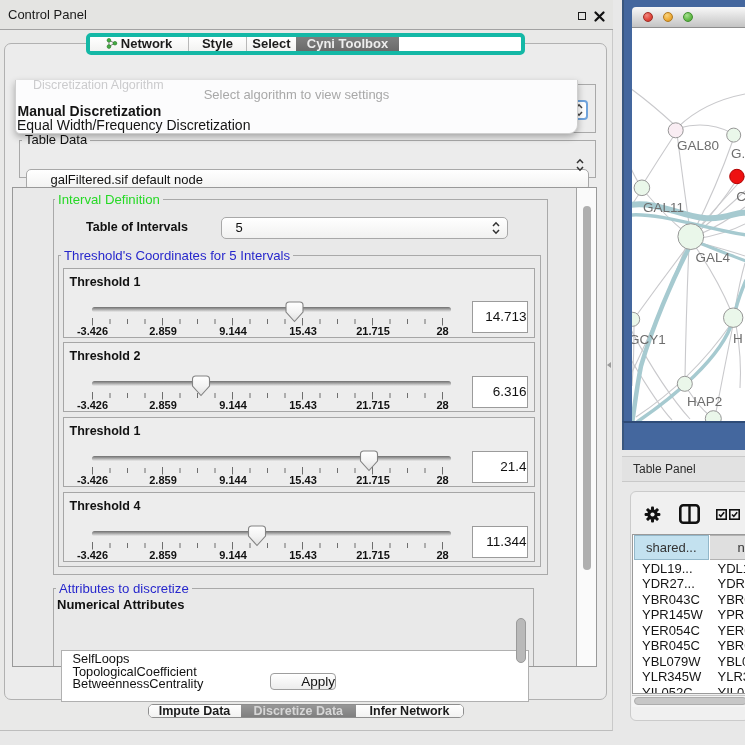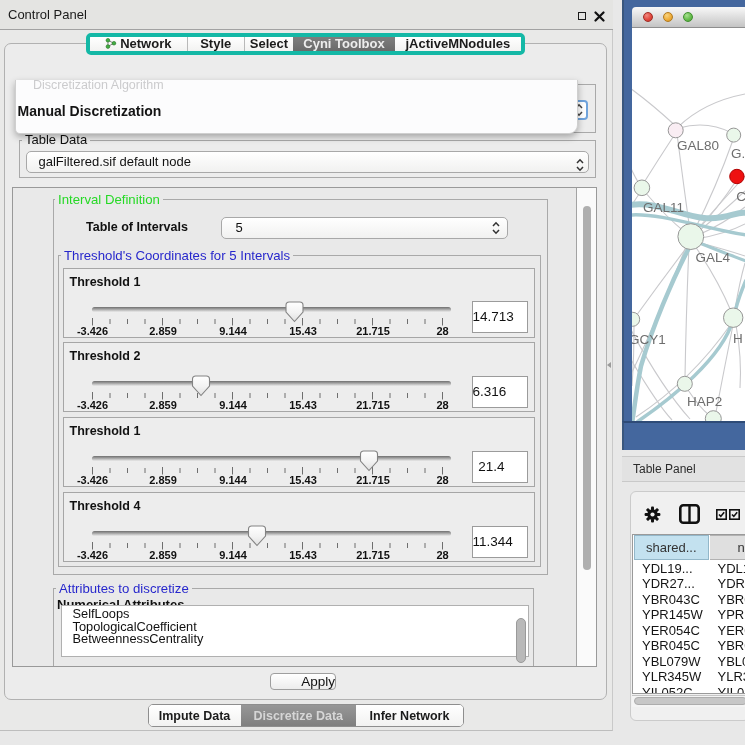--- a/index.html
+++ b/index.html
@@ -2,21 +2,21 @@
 <html><head><meta charset="utf-8"><style>
 *{margin:0;padding:0;box-sizing:border-box}
 html,body{width:745px;height:745px;overflow:hidden;background:#E8E8E8;font-family:"Liberation Sans",sans-serif}
 .ab{position:absolute}
 .combo{background:linear-gradient(#FFFFFF,#F1F1F0);border:1px solid #A8A8A8;border-radius:5px;font-size:13px;color:#111}
 .gt{background:#ECECEC;padding:0 3px;line-height:13px;font-size:13.2px}
 .seg{display:flex;align-items:center;justify-content:center;background:linear-gradient(#FFFFFF,#F2F2F1);color:#1B1B1B;font-size:13px;font-weight:600;height:100%}
 .segsel{background:linear-gradient(#7E7E7E,#6A6A6A);color:#EDEDED}
 .card{background:#EDEDED;border:1px solid #A6A6A6;position:absolute;left:62.5px;width:472px;height:70px}
 .cardtitle{position:absolute;left:6px;top:6px;font-size:12.5px;font-weight:bold;color:#111}
-.valbox{position:absolute;left:408px;top:32.5px;width:56px;height:32px;background:#fff;border:1px solid #9B9B9B;font-size:13.5px;color:#111;text-align:right;line-height:30px;padding-right:22px}
+.valbox{position:absolute;left:408px;top:32.5px;width:56px;height:32px;background:#fff;border:1px solid #9B9B9B;font-size:13.5px;color:#111;text-align:right;line-height:30px;padding-right:0}
 </style></head><body>
 
 <div class="ab" style="left:0;top:0;width:613px;height:731px;background:#E9E9E8;border-right:1px solid #C9C9C9;border-bottom:1px solid #BDBDBD"></div>
 <div class="ab" style="left:0;top:0;width:613px;height:29.5px;background:#E4E4E2;border-bottom:1px solid #A2A2A2"></div>
 <div class="ab" style="left:8px;top:0;height:29px;line-height:29px;font-size:13px;color:#1A1A1A">Control Panel</div>
 <div class="ab" style="left:577.5px;top:12.3px;width:8px;height:8px;border:1.5px solid #1A1A1A"></div>
 <svg class="ab" style="left:593.5px;top:10.8px" width="11" height="11">
     <path d="M1.5 1.5 L9.5 9.5 M9.5 1.5 L1.5 9.5" stroke="#111" stroke-width="2.2" stroke-linecap="round"></path>
   </svg>
 
@@ -25,33 +25,32 @@
 <div class="ab" style="left:86px;top:32.5px;width:439px;height:22.5px;border:4px solid #14b8a6;border-radius:5px;overflow:hidden;display:flex;background:#fff">
   <div class="seg" style="width:98px"><svg width="12" height="13" style="margin-right:3px" viewBox="0 0 13 13">
         <path d="M3.2 3 L9.5 6.2 M3.2 9.8 L9.5 6.2 M3.2 3 L3.2 9.8" stroke="#7A7A7A" stroke-width="1"></path>
         <circle cx="3.2" cy="3" r="2" fill="#43AC43" stroke="#2C7A2C" stroke-width="0.7"></circle>
         <circle cx="3.2" cy="9.8" r="2" fill="#43AC43" stroke="#2C7A2C" stroke-width="0.7"></circle>
         <circle cx="9.7" cy="6.2" r="2" fill="#43AC43" stroke="#2C7A2C" stroke-width="0.7"></circle>
       </svg>Network</div>
   <div class="seg" style="width:58px;border-left:1px solid #B9B9B9">Style</div>
   <div class="seg" style="width:50px;border-left:1px solid #B9B9B9">Select</div>
   <div class="seg segsel" style="width:103px">Cyni Toolbox</div>
-  <div class="seg" style="width:128px">jActiveMNodules</div>
 </div>
 
 <div class="ab" style="left:18.5px;top:84px;width:577px;height:49px;border:1px solid #A9A9A9"></div>
 <div class="ab" style="left:570px;top:100px;width:17.5px;height:19.5px;background:#fff;border:2px solid #6FA3DC;border-radius:4px"></div>
 <svg class="ab" style="left:574px;top:103px" width="10" height="14" viewBox="0 0 10 14">
     <path d="M2 5 L5 1.8 L8 5" fill="none" stroke="#444" stroke-width="1.5"></path>
     <path d="M2 9 L5 12.2 L8 9" fill="none" stroke="#444" stroke-width="1.5"></path>
   </svg>
 
 <div class="ab" style="left:18.5px;top:139.5px;width:577px;height:38px;border:1px solid #A9A9A9"></div>
 <div class="ab gt" style="left:22px;top:133px;font-size:13px;color:#111">Table Data</div>
-<div class="ab combo" style="left:25.5px;top:151px;width:563px;height:22px;line-height:20px;padding-left:12px">galFiltered.sif default node</div>
+<div class="ab combo" style="left:25.5px;top:169px;width:563px;height:22px;line-height:20px;padding-left:24px">galFiltered.sif default node</div>
 <svg class="ab" style="left:575px;top:157.5px" width="10" height="14" viewBox="0 0 10 14">
     <path d="M2 5 L5 1.8 L8 5" fill="none" stroke="#333" stroke-width="1.5"></path>
     <path d="M2 9 L5 12.2 L8 9" fill="none" stroke="#333" stroke-width="1.5"></path>
   </svg>
 
 <div class="ab" style="left:11.5px;top:187px;width:585px;height:480px;background:#E9E9E9;border:1px solid #999"></div>
 <div class="ab" style="left:575.5px;top:188px;width:20px;height:478px;background:#FAFAFA;border-left:1px solid #A3A3A3"></div>
 <div class="ab" style="left:583px;top:206px;width:8px;height:364px;background:#AFAFAF;border-radius:4px"></div>
 
 <div class="ab" style="left:52.5px;top:199px;width:495px;height:376px;border:1px solid #A9A9A9"></div>
@@ -176,38 +175,40 @@
       <text x="309" y="66" font-size="11" font-weight="bold" fill="#111" text-anchor="middle" font-family="Liberation Sans, sans-serif">21.715</text>
       <text x="378.5" y="66" font-size="11" font-weight="bold" fill="#111" text-anchor="middle" font-family="Liberation Sans, sans-serif">28</text>
     <path d="M184.5 43 L184.5 36.2 Q184.5 33 187.7 33 L198.3 33 Q201.5 33 201.5 36.2 L201.5 43 L193 52.5 Z" fill="url(#thg)" stroke="#838383" stroke-width="1.1"></path>
   </svg>
   <div class="valbox">11.344</div>
 </div>
 
 <div class="ab" style="left:53px;top:588px;width:481px;height:78px;border:1px solid #A9A9A9;border-bottom:none"></div>
 <div class="ab gt" style="left:56px;top:581.5px;background:#E9E9E9;color:#2727CC">Attributes to discretize</div>
 <div class="ab" style="left:57px;top:597px;font-size:13px;font-weight:bold;color:#111">Numerical Attributes</div>
-<div class="ab" style="left:61px;top:605px;width:467.5px;height:52px;background:#fff;border:1px solid #B0B0B0;overflow:hidden">
+<div class="ab" style="left:61px;top:650px;width:467.5px;height:52px;background:#fff;border:1px solid #B0B0B0;overflow:hidden">
   <div style="padding:2px 0 0 10.5px;font-size:12.8px;color:#111;line-height:12.5px">SelfLoops<br>TopologicalCoefficient<br>BetweennessCentrality<br></div>
 </div>
 <div class="ab" style="left:515.5px;top:617.5px;width:10px;height:45px;background:#B9B9B9;border:1px solid #9A9A9A;border-radius:5px"></div>
 
 <div class="ab" style="left:269.5px;top:672.5px;width:66.5px;height:17.5px;background:linear-gradient(#FFFFFF,#ECECEC);border:1px solid #9E9E9E;border-radius:4px;font-size:13.5px;color:#111;text-align:right;line-height:15.5px">Apply</div>
 
-<div class="ab" style="left:147.5px;top:704px;width:316.5px;height:23px;border:1px solid #8E8E8E;border-radius:5px;overflow:hidden;display:flex;background:#fff">
+<div class="ab" style="left:147.5px;top:704px;width:316.5px;height:14px;border:1px solid #8E8E8E;border-radius:5px;overflow:hidden;display:flex;background:#fff">
   <div class="seg" style="width:92px;font-size:12.5px;font-weight:700">Impute Data</div>
   <div class="seg" style="width:115.5px;font-size:12.5px;font-weight:700;background:linear-gradient(#979797,#7F7F7F);color:#D6D6D6">Discretize Data</div>
   <div class="seg" style="width:107px;font-size:12.5px;font-weight:700">Infer Network</div>
 </div>
 
 <div class="ab" style="left:607px;top:362px;width:0;height:0;border-top:3.5px solid transparent;border-bottom:3.5px solid transparent;border-right:4px solid #9A9A9A"></div>
 
 <div class="ab" style="left:15px;top:80px;width:563px;height:54px;background:#FCFCFD;border:1px solid #CFCFCF;border-top:none;border-radius:0 0 9px 5px;box-shadow:0 3px 7px rgba(0,0,0,0.3);overflow:hidden;z-index:40">
   <div style="position:absolute;left:17px;top:-2px;font-size:12.5px;color:#CBCBCD">Discretization Algorithm</div>
+  <div style="position:absolute;left:0;top:7px;width:100%;text-align:center;font-size:13px;color:#A8A8A8">Select algorithm to view settings</div>
   <div style="position:absolute;left:1.5px;top:23px;font-size:14px;font-weight:bold;color:#141414">Manual Discretization</div>
+  <div style="position:absolute;left:1px;top:37px;font-size:14px;color:#141414">Equal Width/Frequency Discretization</div>
 </div>
 
 <div class="ab" style="left:622px;top:0;width:123px;height:450px;background:#44679E;border-left:2px solid #3A577E"></div>
 <div class="ab" style="left:632px;top:6.5px;width:113px;height:21.5px;background:linear-gradient(#F8F8F8,#C4C4C4);border-bottom:1px solid #8E8E8E;border-top-left-radius:4px"></div>
 <div class="ab" style="left:642.5px;top:12px;width:10px;height:10px;border-radius:50%;background:radial-gradient(circle at 35% 30%,#F08A80,#E2493F 55%,#C03328);border:0.8px solid #9F2C24"></div>
 <div class="ab" style="left:662.5px;top:12px;width:10px;height:10px;border-radius:50%;background:radial-gradient(circle at 35% 30%,#F8D380,#EFAE3B 55%,#CE8B20);border:0.8px solid #B27A1D"></div>
 <div class="ab" style="left:682.5px;top:12px;width:10px;height:10px;border-radius:50%;background:radial-gradient(circle at 35% 30%,#A8E090,#67BE4D 55%,#4B9A34);border:0.8px solid #3F8F2F"></div>
 <div class="ab" style="left:632px;top:28px;width:113px;height:392.5px;background:#fff;overflow:hidden">
 <svg width="113" height="393" style="position:absolute;left:0;top:0">
   <g fill="none" stroke="#C9C9CC" stroke-width="1.1">

